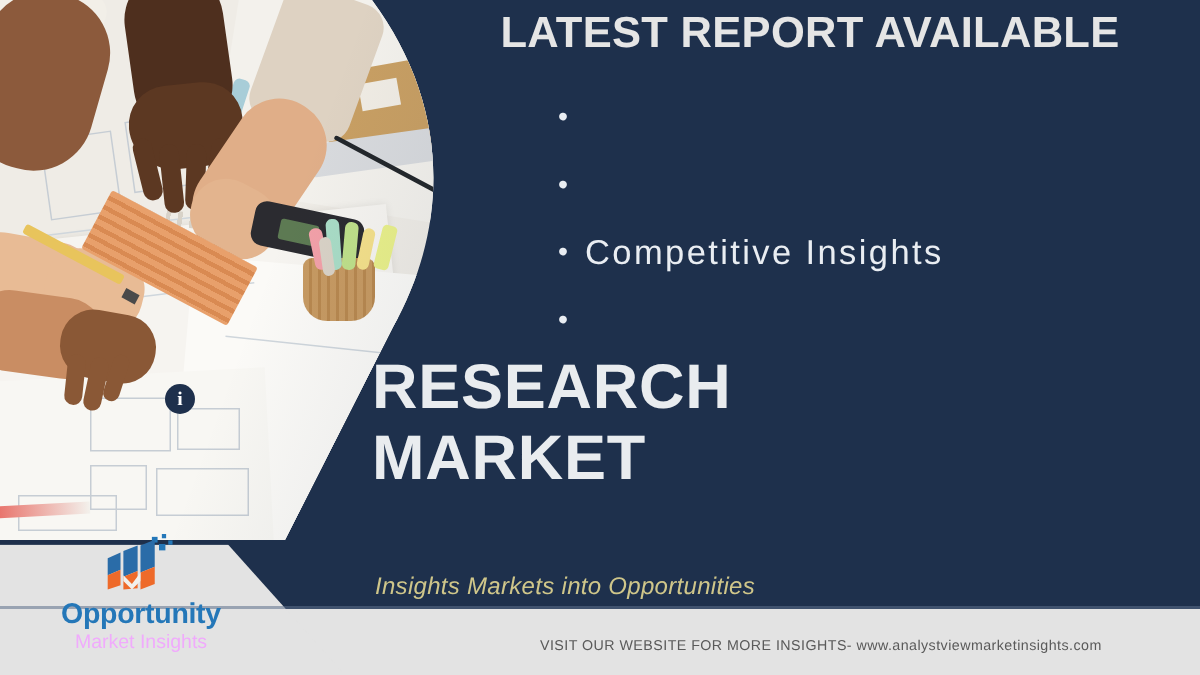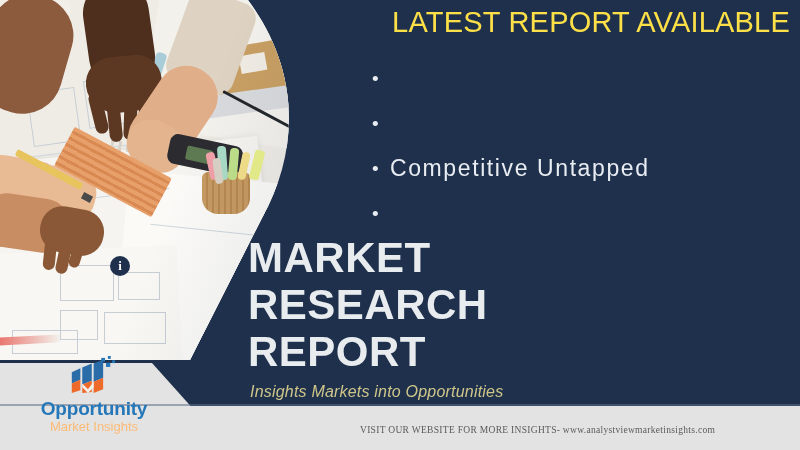--- a/index.html
+++ b/index.html
@@ -86,22 +86,22 @@
   .highlight{position:absolute;left:252px;top:150px;width:10px;height:30px;background:#e9f08a;border-radius:3px;transform:rotate(14deg);}
   .ruler{position:absolute;left:-2px;top:336px;width:62px;height:8px;background:linear-gradient(90deg,#e8726a,#f3f1ec);transform:rotate(-3deg);}
   .photo-shade{position:absolute;inset:0;background:linear-gradient(110deg,rgba(0,0,0,0) 55%,rgba(30,48,76,.10) 100%);}
   
   .info-badge{position:absolute;left:110px;top:256px;width:20px;height:20px;border-radius:50%;
     background:#1e304c;color:#fff;font-weight:bold;font-size:13px;line-height:20px;text-align:center;font-family:"Liberation Serif",serif;}
 
   
   .headline{
     position:absolute;left:290px;top:6px;width:500px;
-    color:#fde047;font-weight:normal;font-size:29px;letter-spacing:.2px;
-    text-align:right;white-space:nowrap;
+    color:#e5e5e5;font-weight:bold;font-size:29px;letter-spacing:.2px;
+    text-align:center;white-space:nowrap;
   }
 
   
   .bullets{position:absolute;left:372px;top:56px;width:400px;}
   .bullet-row{display:flex;align-items:center;height:45px;}
   .bullet-dot{width:18px;color:#e9edf2;font-size:19px;line-height:1;}
   .bullet-text{
     color:#e9edf2;font-size:23px;letter-spacing:1.6px;font-weight:300;white-space:nowrap;
   }
 
@@ -114,28 +114,28 @@
   }
 
   
   .footer{position:absolute;left:0;top:406px;width:800px;height:44px;background:#e3e3e3;}
   .footer-left{
     position:absolute;left:0;top:363px;width:230px;height:87px;background:#e3e3e3;
     clip-path:polygon(0 0, 152px 0, 230px 87px, 0 87px);
   }
   .footer-hairline{position:absolute;left:0;top:404px;width:800px;height:2px;background:#5d6f8a;opacity:.55;}
   .footer-note{
-    position:absolute;left:360px;top:425px;color:#5a5a5a;font-size:9.5px;letter-spacing:.3px;white-space:nowrap;font-family:Liberation Serif, serif;
+    position:absolute;left:360px;top:425px;color:#5a5a5a;font-size:9.5px;letter-spacing:.3px;white-space:nowrap;
   }
 
   
   .logo{position:absolute;left:18px;top:356px;width:152px;text-align:center;}
   .logo-mark{height:38px;margin-bottom:1px;}
   .logo-name{color:#2477b8;font-weight:bold;font-size:19px;letter-spacing:-.2px;line-height:20px;}
-  .logo-sub{color:#fdba74;font-size:13px;line-height:16px;}
+  .logo-sub{color:#f0abfc;font-size:13px;line-height:16px;}
 </style>
 </head>
 <body>
 
 <div id="banner">
 
   <div class="navy-panel"></div>
 
   <div class="photo-wrap">
     <div class="photo">
@@ -200,31 +200,30 @@
 
   <div class="bullets">
     <div class="bullet-row">
       <span class="bullet-dot">•</span>
     </div>
     <div class="bullet-row">
       <span class="bullet-dot">•</span>
     </div>
     <div class="bullet-row">
       <span class="bullet-dot">•</span>
-      <span class="bullet-text">Competitive Untapped</span>
+      <span class="bullet-text">Competitive Insights</span>
     </div>
     <div class="bullet-row">
       <span class="bullet-dot">•</span>
     </div>
   </div>
 
   <div class="big-title">
+    <div class="big-line">RESEARCH</div>
     <div class="big-line">MARKET</div>
-    <div class="big-line">RESEARCH</div>
-    <div class="big-line">REPORT</div>
   </div>
   <div class="tagline">Insights Markets into Opportunities</div>
 
   <div class="footer"></div>
   <div class="footer-left"></div>
   <div class="footer-hairline"></div>
   <div class="footer-note">VISIT OUR WEBSITE FOR MORE INSIGHTS- www.analystviewmarketinsights.com</div>
 
   <div class="logo">
     <svg class="logo-mark" viewBox="0 0 110 80">

